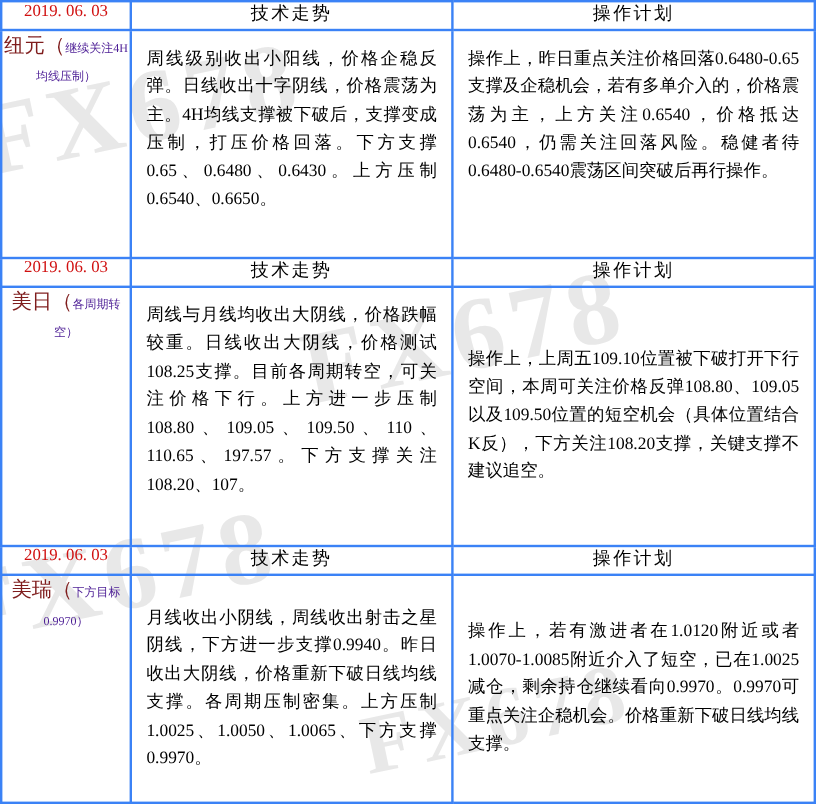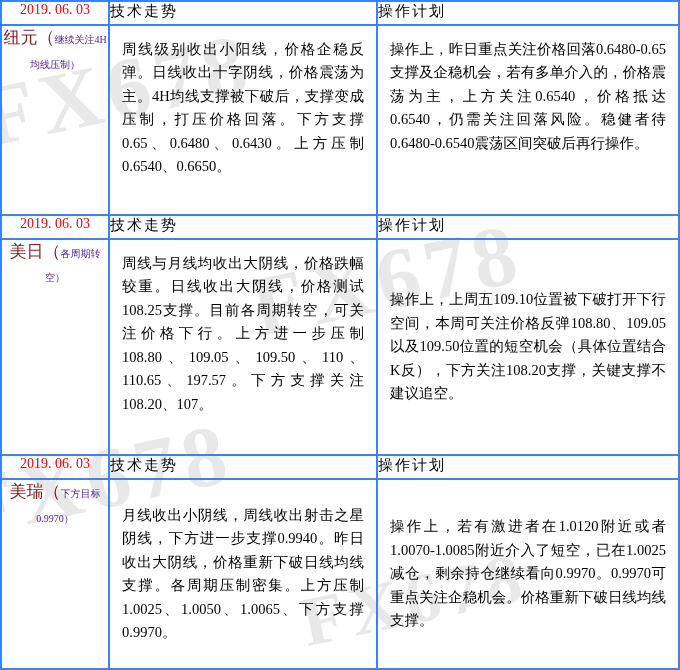--- a/index.html
+++ b/index.html
@@ -60,21 +60,21 @@
 
   .date-cell {
     text-align: center;
     font-size: 14px;
     color: #d01010;
     padding: 3px 2px 3px 2px;
     vertical-align: middle;
     font-family: "Liberation Serif", "DejaVu Serif", serif;
   }
   .head-cell {
-    text-align: left;
+    text-align: center;
     font-size: 15px;
     color: #000000;
     padding: 3px 2px;
     vertical-align: middle;
     letter-spacing: 2px;
   }
   .name-cell {
     text-align: center;
     vertical-align: middle;
     padding: 4px 4px;

